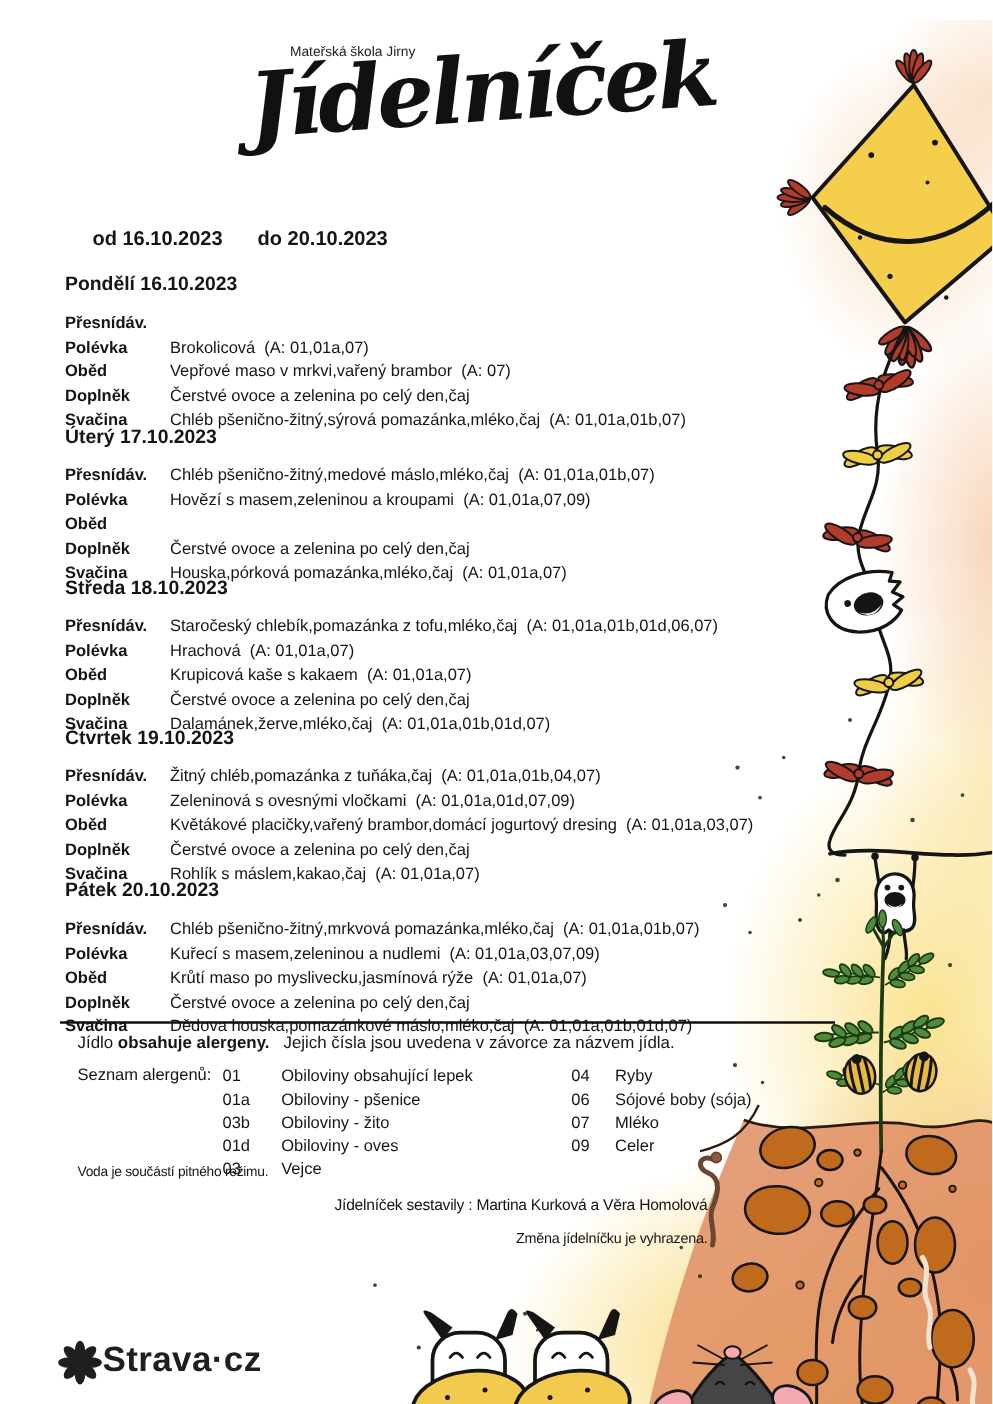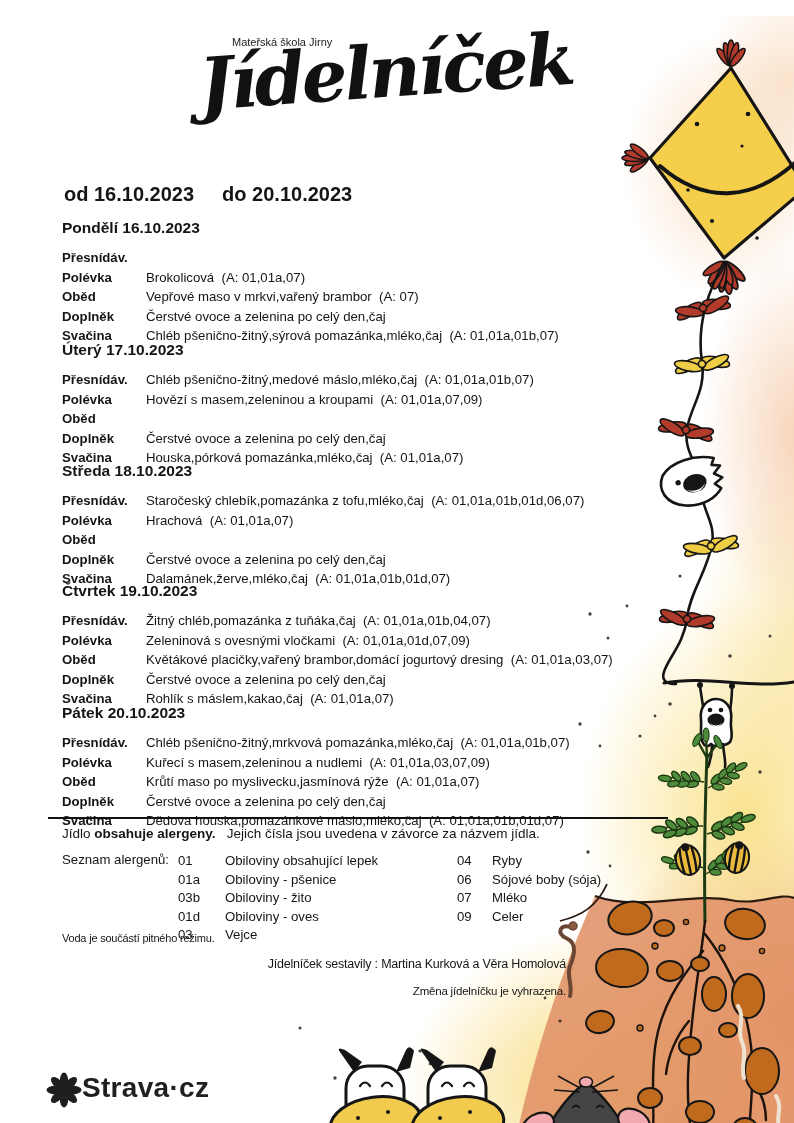--- a/index.html
+++ b/index.html
@@ -12,23 +12,23 @@
       radial-gradient(ellipse 170px 250px at 812px 620px, rgba(247,216,120,0.55) 0%, rgba(247,216,120,0) 70%),
       radial-gradient(ellipse 230px 310px at 745px 800px, rgba(248,218,110,0.78) 0%, rgba(248,218,110,0) 72%),
       radial-gradient(ellipse 310px 230px at 620px 1070px, rgba(247,212,100,0.95) 0%, rgba(247,212,100,0) 70%),
       radial-gradient(ellipse 290px 270px at 790px 1000px, rgba(232,148,92,0.95) 0%, rgba(232,148,92,0) 72%),
       radial-gradient(ellipse 210px 170px at 700px 1123px, rgba(230,140,85,0.90) 0%, rgba(230,140,85,0) 75%);}
   .art{position:absolute;inset:0;z-index:1;pointer-events:none;}
   .txt{position:absolute;z-index:2;}
   .school{left:232px;top:20px;font-size:11px;color:#222;}
   .title{left:196px;top:26px;width:400px;font-family:"DejaVu Serif",serif;font-style:italic;font-weight:600;
          font-size:72px;letter-spacing:-3px;transform:rotate(-4deg);transform-origin:left top;color:#111;}
-  .daterange{left:64px;top:167px;font-size:20px;font-weight:bold;}
+  .daterange{left:74px;top:167px;font-size:16px;font-weight:bold;}
   .daterange .gap{display:inline-block;width:28px;}
-  .day{left:62px;width:615px;}
+  .day{left:52px;width:615px;}
   .day h2{font-size:15.5px;font-weight:bold;margin:0 0 11px 0;line-height:18px;}
   .mrow{display:flex;line-height:19.5px;font-size:13.2px;}
   .mrow .lbl{width:84px;flex:none;font-weight:bold;}
   .mrow .val{white-space:pre-wrap;}
   .sep{left:48px;top:801px;width:620px;border-top:2px solid #111;height:0;}
   .note{left:62px;top:810px;font-size:13.5px;white-space:pre-wrap;}
   .alg-label{left:62px;top:836px;font-size:13.2px;}
   .alg-col{font-size:13.2px;line-height:18.5px;}
   .alg-col .arow{display:flex;}
   .c1{left:178px;top:836px;}
@@ -299,20 +299,21 @@
     <div class="mrow">
         <span class="lbl">Přesnídáv.</span>
         <span class="val">Staročeský chlebík,pomazánka z tofu,mléko,čaj  (A: 01,01a,01b,01d,06,07)</span>
       </div>
     <div class="mrow">
         <span class="lbl">Polévka</span>
         <span class="val">Hrachová  (A: 01,01a,07)</span>
       </div>
     <div class="mrow">
         <span class="lbl">Oběd</span>
+        <span class="val">Krupicová kaše s kakaem  (A: 01,01a,07)</span>
       </div>
     <div class="mrow">
         <span class="lbl">Doplněk</span>
         <span class="val">Čerstvé ovoce a zelenina po celý den,čaj</span>
       </div>
     <div class="mrow">
         <span class="lbl">Svačina</span>
         <span class="val">Dalamánek,žerve,mléko,čaj  (A: 01,01a,01b,01d,07)</span>
       </div>
   </section>

